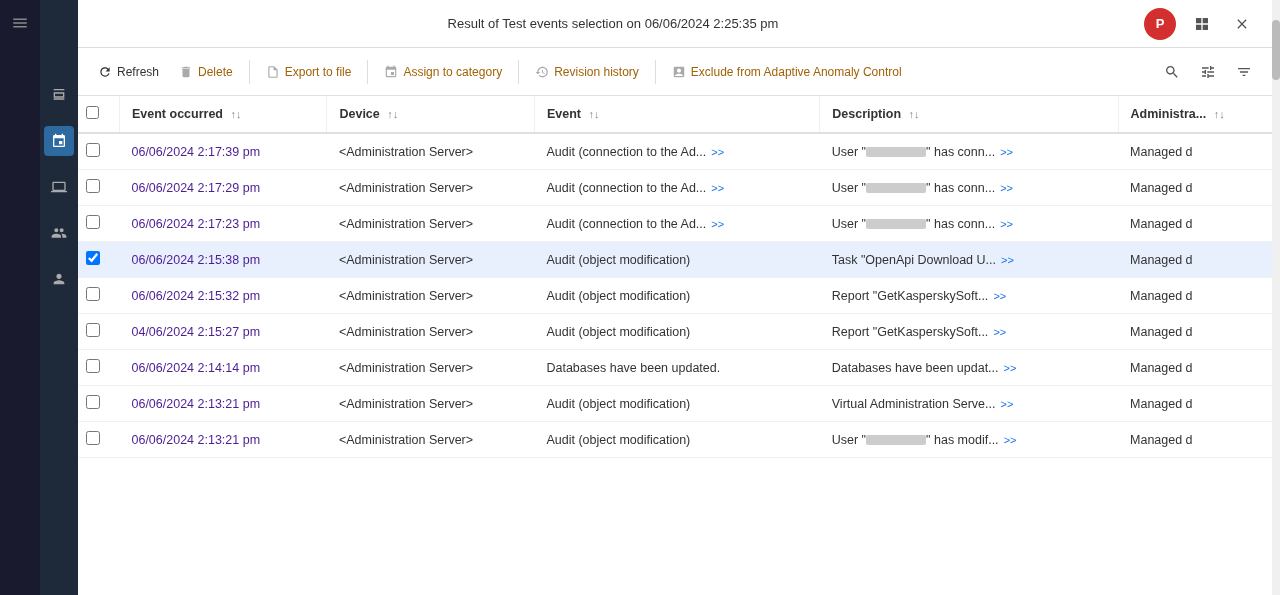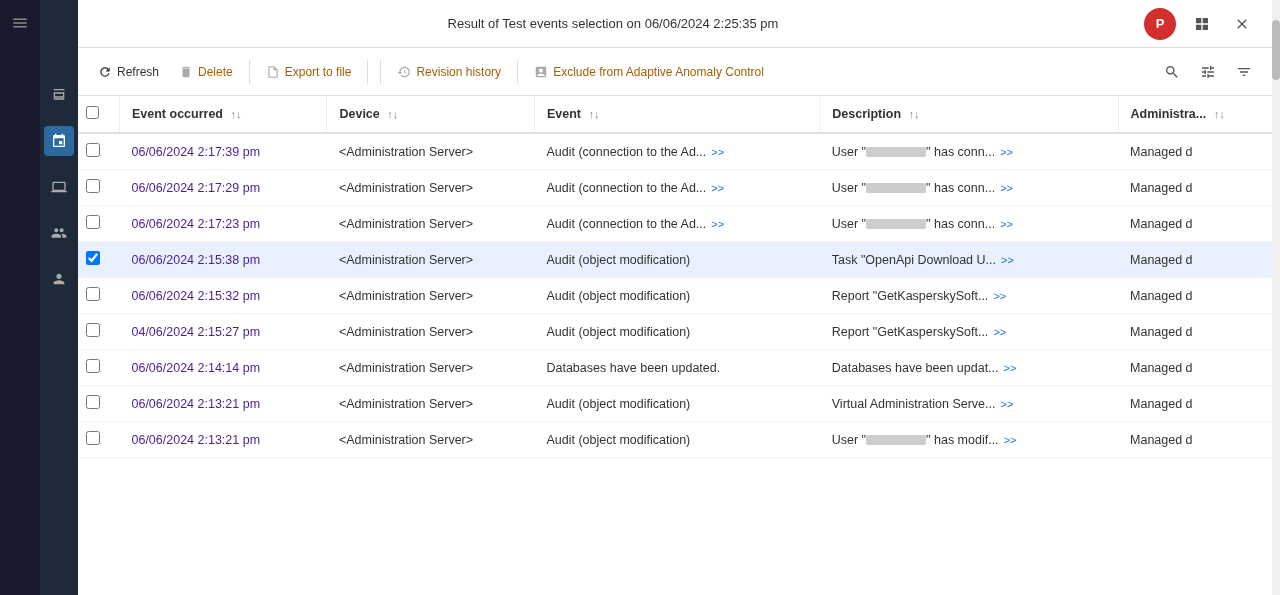--- a/index.html
+++ b/index.html
@@ -346,20 +346,26 @@
 
     <button class="toolbar-btn disabled">
       <svg viewBox="0 0 24 24" style="fill:#aaa">
           <path d="M14 2H6c-1.1 0-2 .9-2 2v16c0 1.1.9 2 2 2h12c1.1 0 2-.9 2-2V8l-6-6zm4 18H6V4h7v5h5v11z"></path>
         </svg>
       <span>Export to file</span>
     </button>
 
     <div class="toolbar-separator"></div>
 
+    <button class="toolbar-btn disabled">
+      <svg viewBox="0 0 24 24" style="fill:#aaa">
+          <path d="M17 12h-5v5h5v-5zM16 1v2H8V1H6v2H5c-1.11 0-1.99.9-1.99 2L3 19c0 1.1.89 2 2 2h14c1.1 0 2-.9 2-2V5c0-1.1-.9-2-2-2h-1V1h-2zm3 18H5V8h14v11z"></path>
+        </svg>
+      <span>Assign to category</span>
+    </button>
 
     <div class="toolbar-separator"></div>
 
     <button class="toolbar-btn disabled">
       <svg viewBox="0 0 24 24" style="fill:#aaa">
           <path d="M13 3c-4.97 0-9 4.03-9 9H1l3.89 3.89.07.14L9 12H6c0-3.87 3.13-7 7-7s7 3.13 7 7-3.13 7-7 7c-1.93 0-3.68-.79-4.94-2.06l-1.42 1.42C8.27 19.99 10.51 21 13 21c4.97 0 9-4.03 9-9s-4.03-9-9-9zm-1 5v5l4.28 2.54.72-1.21-3.5-2.08V8H12z"></path>
         </svg>
       <span>Revision history</span>
     </button>
 

